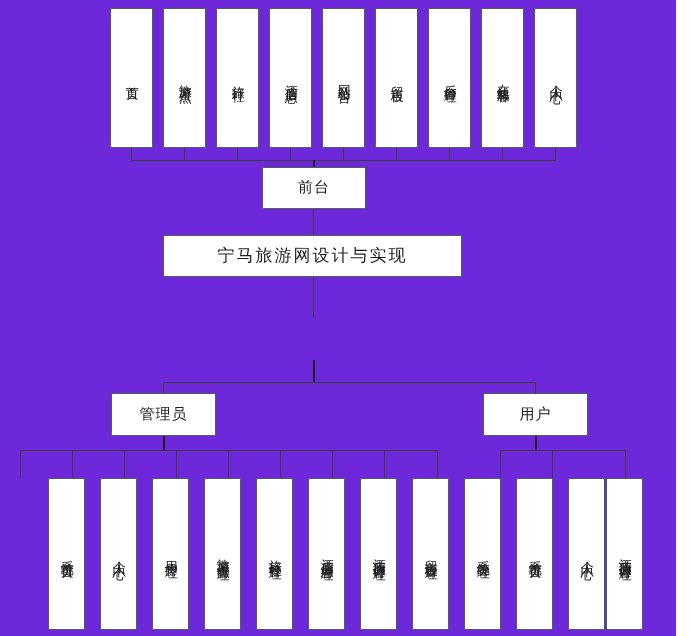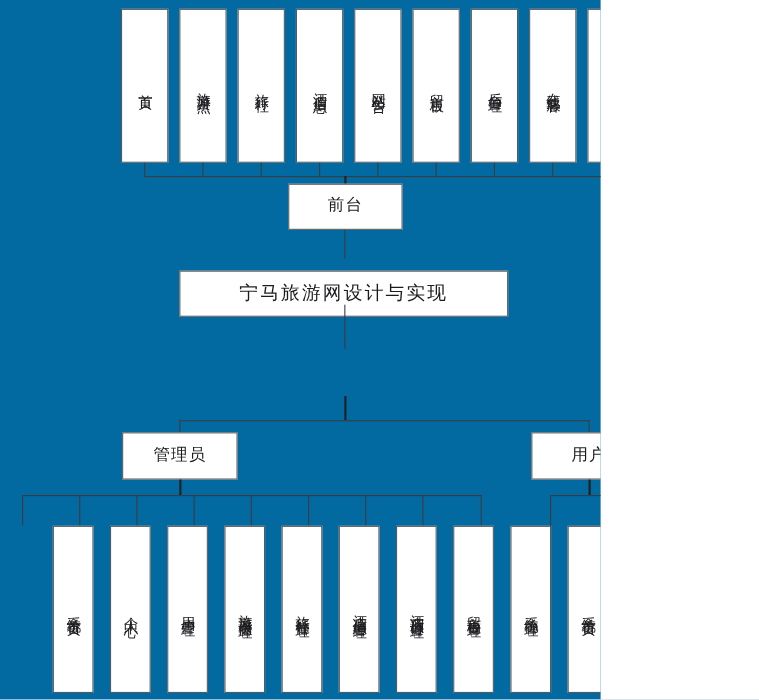--- a/index.html
+++ b/index.html
@@ -7,23 +7,23 @@
     margin: 0;
     padding: 0;
     background: #ffffff;
   }
   body {
     font-family: "Liberation Serif", "DejaVu Serif", serif;
     color: #1a1a1a;
   }
   #diagram {
     position: relative;
-    width: 546px;
+    width: 676px;
     height: 636px;
-    background: #0369a1;
+    background: #6d28d9;
     overflow: hidden;
   }
   .node {
     position: absolute;
     box-sizing: border-box;
     border: 1px solid #555a5e;
     background: #ffffff;
     display: flex;
     align-items: center;
     justify-content: center;
@@ -84,21 +84,21 @@
   <div class="line v" style="left:555px; top:148px; height:12px;"></div>
 
   <div class="line h" style="left:131px; top:160px; width:425px;"></div>
 
   <div class="line thick-v" style="left:313px; top:160px; height:8px;"></div>
 
   <div class="node horiz" style="left:262px; top:167px; width:104px; height:42px;">前台</div>
 
   <div class="line v" style="left:313px; top:209px; height:26px;"></div>
 
-  <div class="node horiz title" style="left:163px; top:246px; width:299px; height:42px;">宁马旅游网设计与实现</div>
+  <div class="node horiz title" style="left:163px; top:235px; width:299px; height:42px;">宁马旅游网设计与实现</div>
 
   <div class="line v" style="left:313px; top:277px; height:40px;"></div>
 
 
   <div class="line thick-v" style="left:313px; top:360px; height:22px;"></div>
   <div class="line h" style="left:163px; top:382px; width:373px;"></div>
   <div class="line v" style="left:163px; top:382px; height:11px;"></div>
   <div class="line v" style="left:535px; top:382px; height:11px;"></div>
 
   <div class="node horiz" style="left:111px; top:393px; width:105px; height:43px;">管理员</div>

